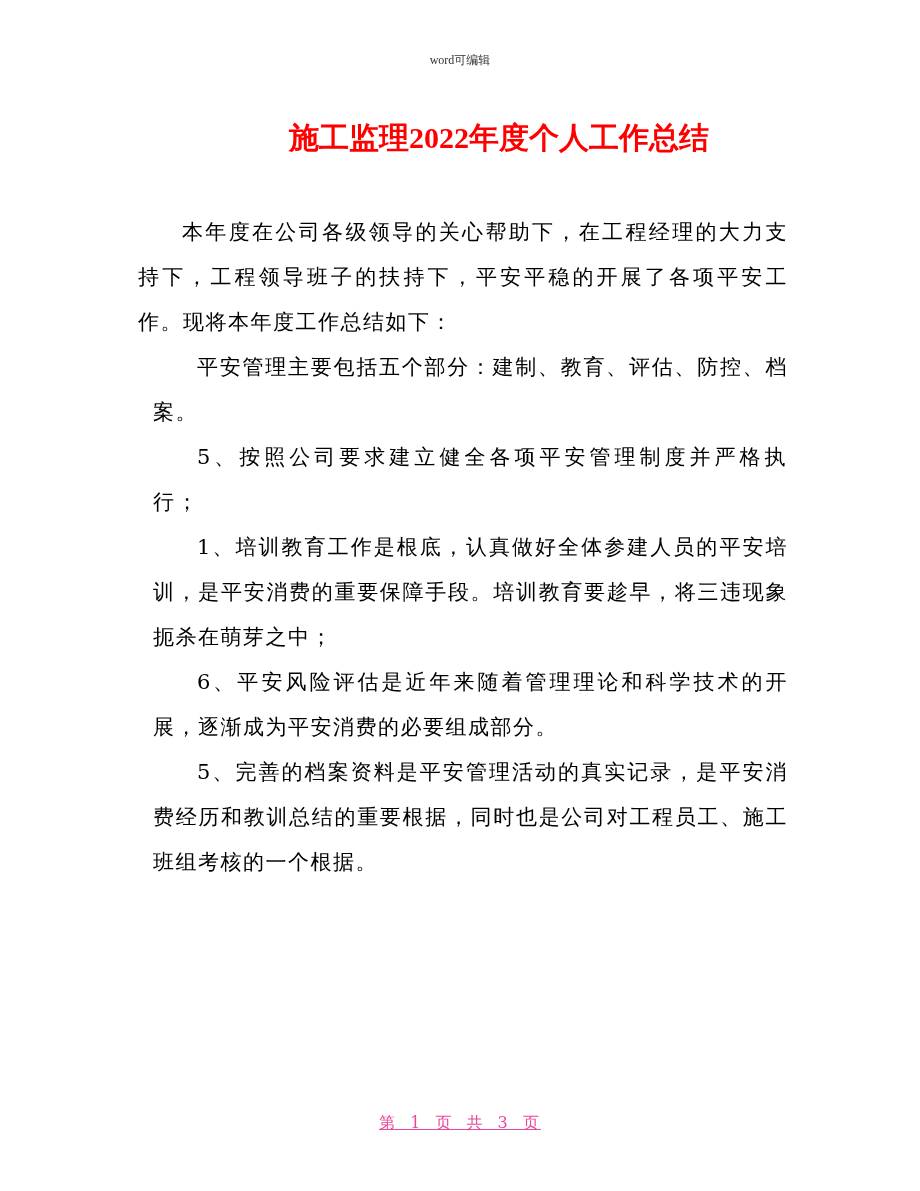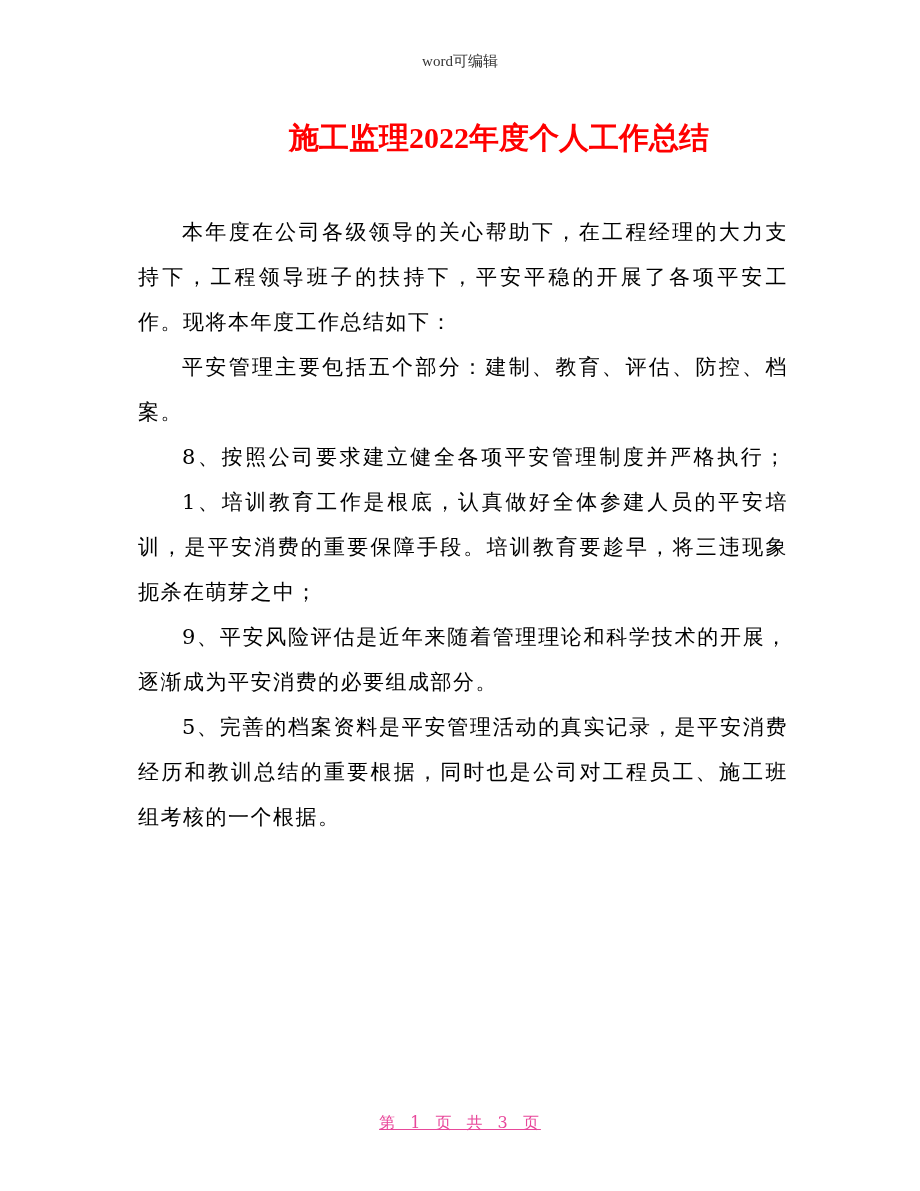--- a/index.html
+++ b/index.html
@@ -14,21 +14,21 @@
       overflow: hidden;
       font-family: "DejaVu Serif", "Liberation Serif", serif;
       color: #000000;
     }
     .header-note {
       position: absolute;
       top: 52px;
       left: 0;
       width: 920px;
       text-align: center;
-      font-size: 15px;
+      font-size: 12px;
       color: #333333;
       font-family: "Liberation Serif", "DejaVu Serif", serif;
     }
     .doc-title {
       position: absolute;
       top: 118px;
       left: 0;
       width: 920px;
       text-align: center;
       font-size: 30px;
@@ -49,20 +49,21 @@
       margin: 0;
       font-size: 21px;
       line-height: 45px;
       letter-spacing: 1.5px;
       text-indent: 44px;
       text-align: justify;
       word-break: break-all;
     }
     .para + .para {
       margin-top: 0px;
+      margin-left: 15px;
     }
     .page-footer {
       position: absolute;
       top: 1113px;
       left: 0;
       width: 920px;
       text-align: center;
       font-size: 16px;
       color: #e8479a;
       letter-spacing: 2px;
@@ -73,19 +74,19 @@
 </head>
 <body>
 
 <div class="header-note">word可编辑</div>
 
 <h1 class="doc-title" style="margin:0;">施工监理2022年度个人工作总结</h1>
 
 <div class="doc-body">
   <p class="para">本年度在公司各级领导的关心帮助下，在工程经理的大力支持下，工程领导班子的扶持下，平安平稳的开展了各项平安工作。现将本年度工作总结如下：</p>
   <p class="para">平安管理主要包括五个部分：建制、教育、评估、防控、档案。</p>
-  <p class="para" style="letter-spacing:2.6px;">8、按照公司要求建立健全各项平安管理制度并严格执行；</p>
+  <p class="para" style="letter-spacing:2.6px;">5、按照公司要求建立健全各项平安管理制度并严格执行；</p>
   <p class="para">1、培训教育工作是根底，认真做好全体参建人员的平安培训，是平安消费的重要保障手段。培训教育要趁早，将三违现象扼杀在萌芽之中；</p>
-  <p class="para">9、平安风险评估是近年来随着管理理论和科学技术的开展，逐渐成为平安消费的必要组成部分。</p>
+  <p class="para">6、平安风险评估是近年来随着管理理论和科学技术的开展，逐渐成为平安消费的必要组成部分。</p>
   <p class="para">5、完善的档案资料是平安管理活动的真实记录，是平安消费经历和教训总结的重要根据，同时也是公司对工程员工、施工班组考核的一个根据。</p>
 </div>
 
 <div class="page-footer">第 1 页 共 3 页</div>
 
 </body></html>

